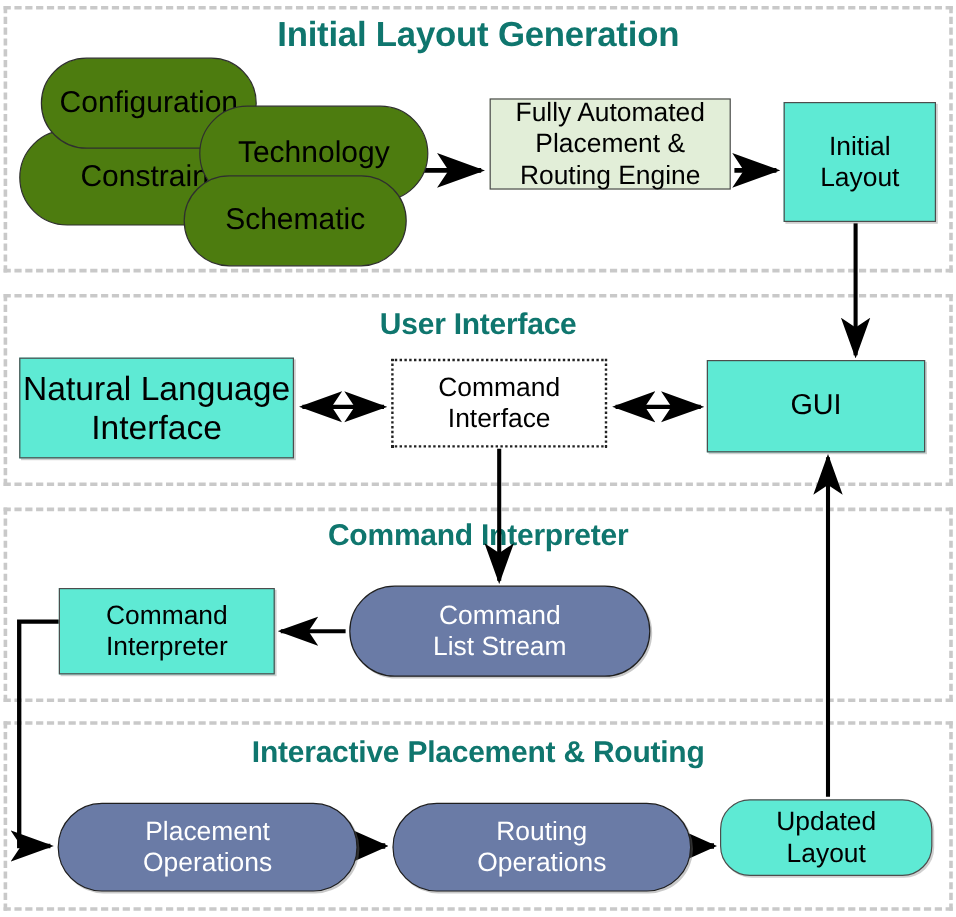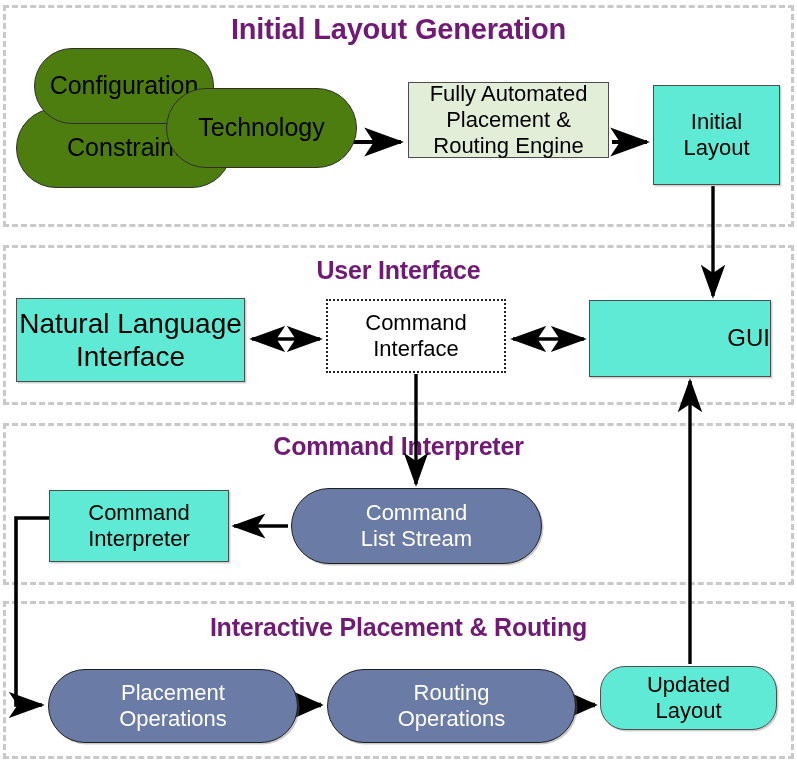--- a/index.html
+++ b/index.html
@@ -27,21 +27,21 @@
     position:absolute;
     border:3px dashed #c9c9c9;
     box-sizing:border-box;
     background:transparent;
   }
   .section-title{
     position:absolute;
     width:100%;
     text-align:center;
     font-weight:bold;
-    color:#701a75;
+    color:#0f766e;
     letter-spacing:-0.2px;
   }
   
   .node{
     position:absolute;
     box-sizing:border-box;
     display:flex;
     align-items:center;
     justify-content:center;
     text-align:center;
@@ -131,20 +131,23 @@
   </div>
 
   <div class="node pill-green" style="left:34px; top:48px; width:180px; height:76px; font-size:25px; z-index:4;">
     <span>Configuration</span>
   </div>
 
   <div class="node pill-green" style="left:166px; top:88px; width:191px; height:80px; font-size:25px; z-index:5;">
     <span>Technology</span>
   </div>
 
+  <div class="node pill-green" style="left:153px; top:146px; width:186px; height:76px; font-size:25px; z-index:6;">
+    <span>Schematic</span>
+  </div>
 
   <div class="node n-green" style="left:408px; top:82px; width:201px; height:76px; font-size:22px; z-index:3;">
     <span>Fully Automated
 Placement &amp;
 Routing Engine</span>
   </div>
 
   <div class="node n-orange" style="left:653px; top:85px; width:127px; height:100px; font-size:22px; z-index:3;">
     <span>Initial
 Layout</span>
@@ -153,21 +156,21 @@
   <div class="node n-orange" style="left:16px; top:298px; width:229px; height:84px; font-size:28px; z-index:3;">
     <span>Natural Language
 Interface</span>
   </div>
 
   <div class="node n-dotted" style="left:326px; top:299px; width:180px; height:74px; font-size:22px; z-index:3;">
     <span>Command
 Interface</span>
   </div>
 
-  <div class="node n-orange" style="left:589px; top:300px; width:182px; height:77px; font-size:24px; z-index:3;justify-content:flex-end;">
+  <div class="node n-orange" style="left:589px; top:300px; width:182px; height:77px; font-size:24px; z-index:3;">
     <span>GUI</span>
   </div>
 
   <div class="node n-orange" style="left:49px; top:490px; width:180px; height:72px; font-size:22px; z-index:4;">
     <span>Command
 Interpreter</span>
   </div>
 
   <div class="node pill-blue" style="left:291px; top:488px; width:251px; height:76px; font-size:22px; border-radius:46px; z-index:3;">
     <span>Command

